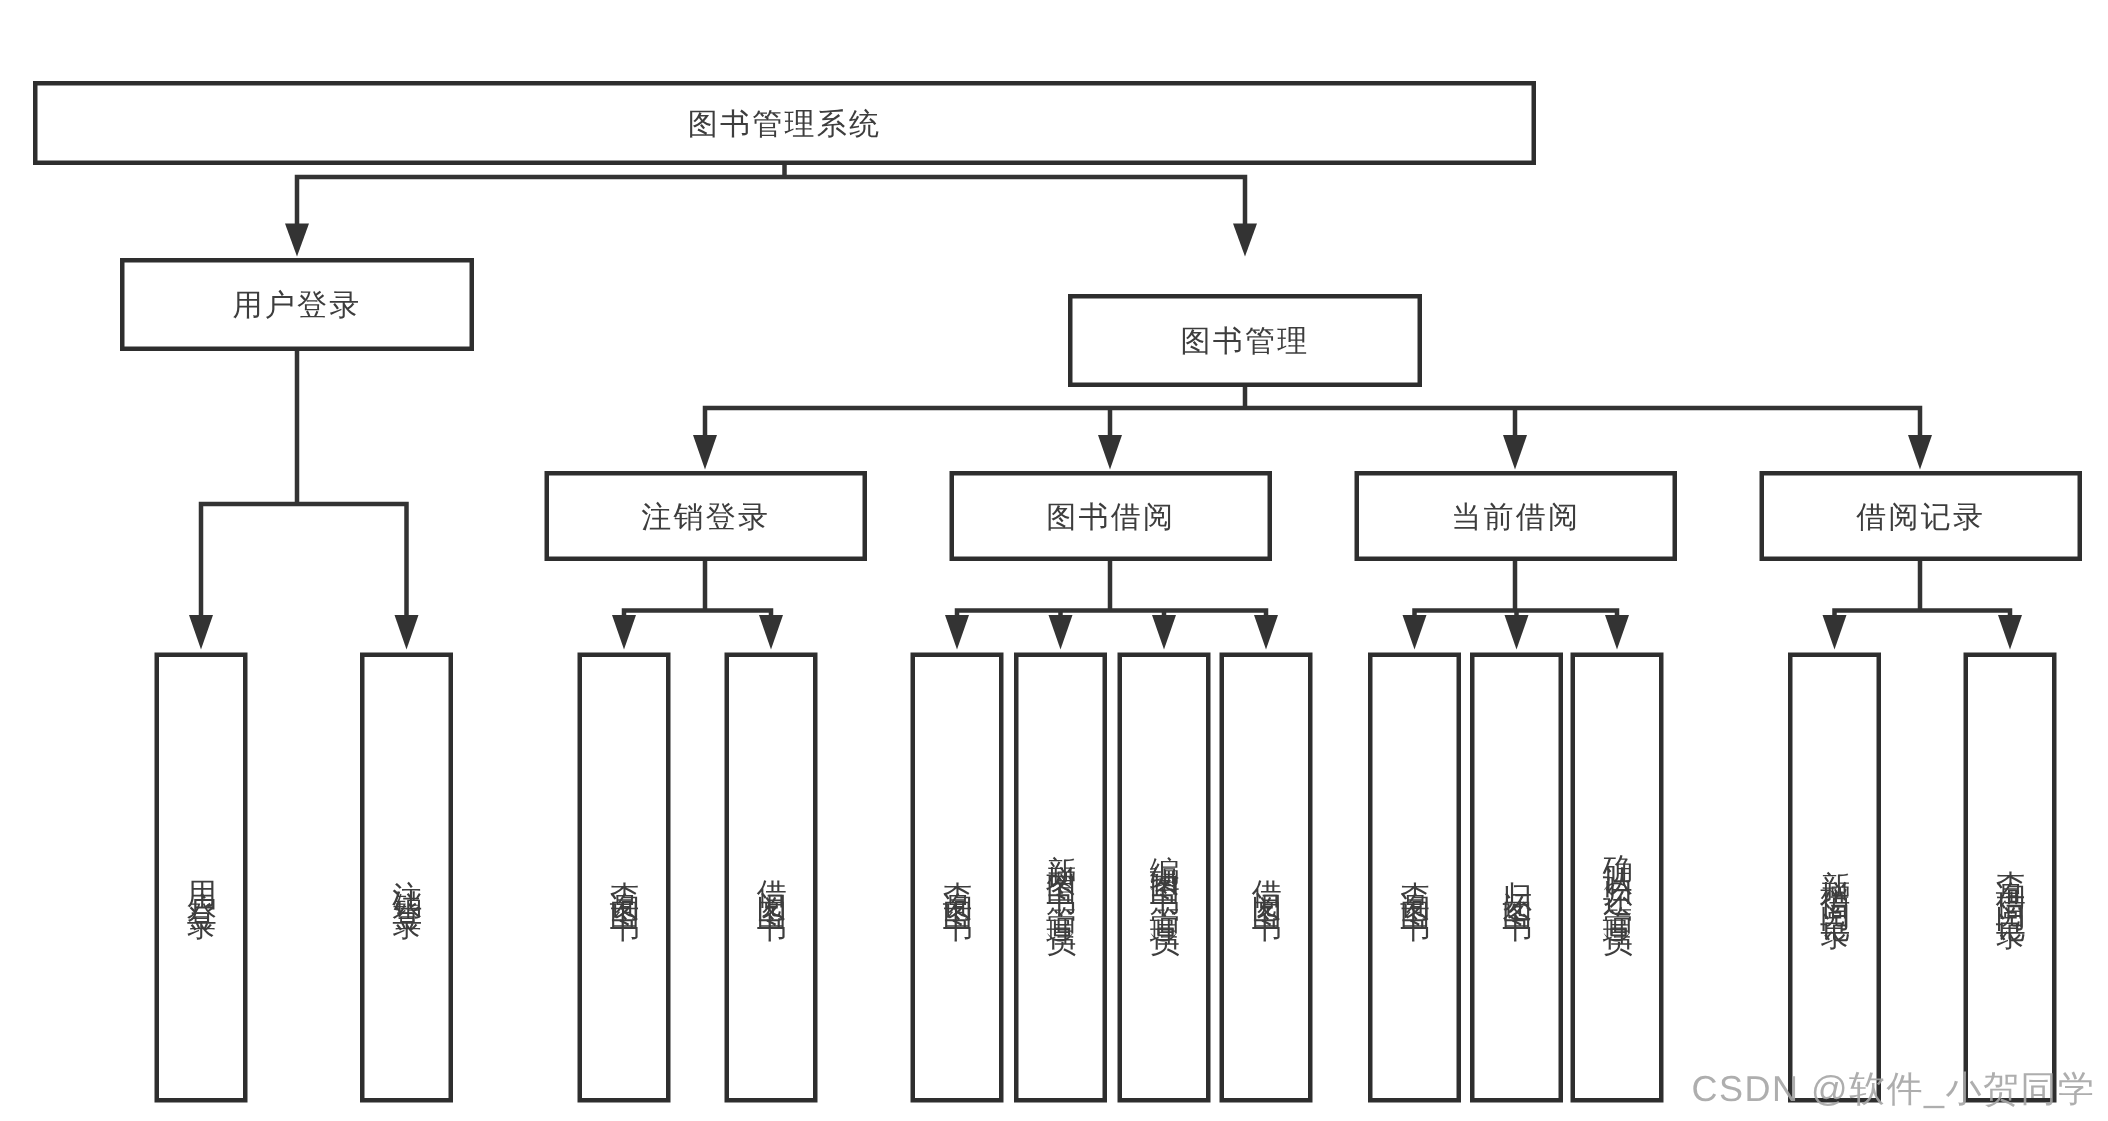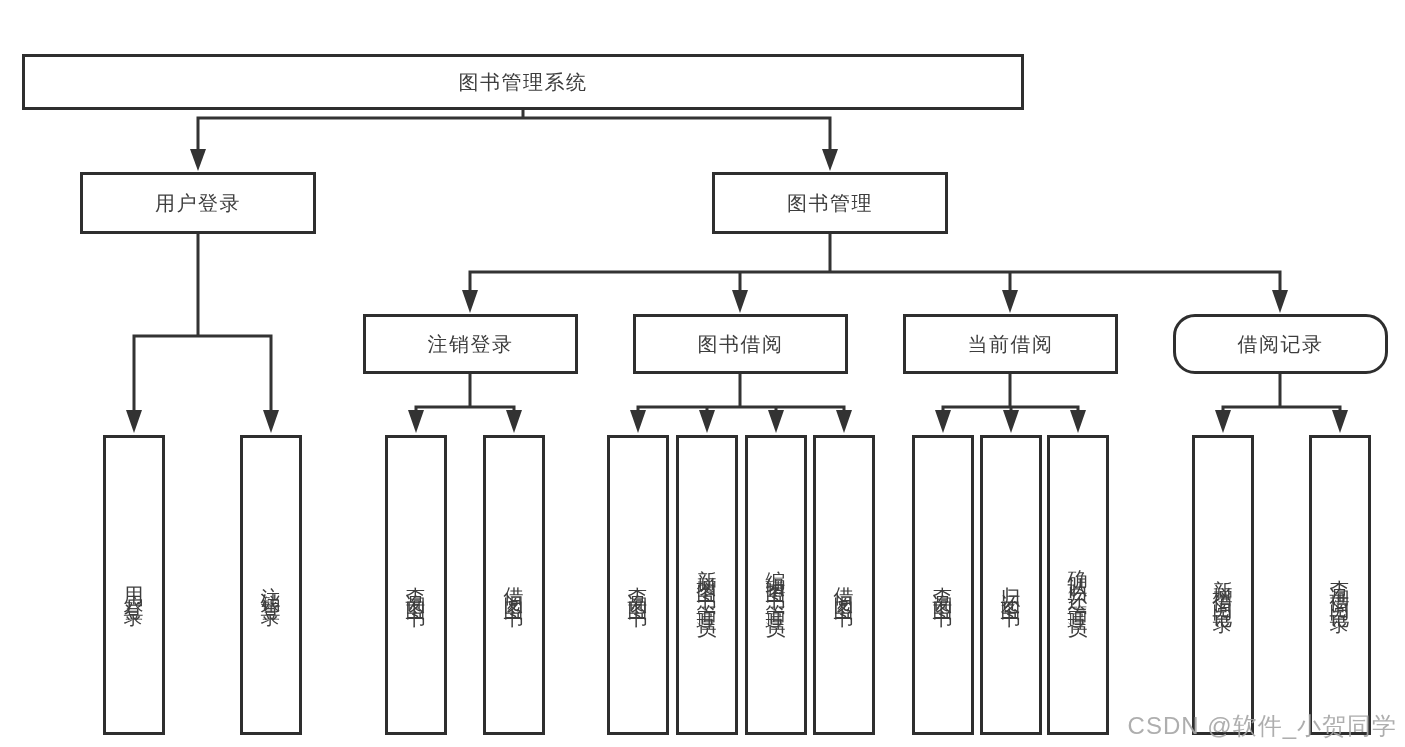--- a/index.html
+++ b/index.html
@@ -19,26 +19,26 @@
     background:#ffffff;
     display:flex;
     align-items:center;
     justify-content:center;
     color:#3d3d3d;
   }
   .h-box { font-size:20px; letter-spacing:1.5px; }
   .root-box   { left:22px;  top:14px;  width:1002px; height:56px;margin-top:40px; }
   .l2-box     { top:172px;  width:236px; height:62px; }
   .l2-user    { left:80px;  }
-  .l2-mgmt    { left:712px; }
+  .l2-mgmt    { left:712px;margin-top:24px; }
   .l3-box     { top:314px;  width:215px; height:60px; }
   .l3-a { left:363px; }
   .l3-b { left:633px; }
   .l3-c { left:903px; }
-  .l3-d { left:1173px;border-radius:22px; }
+  .l3-d { left:1173px; }
   .leaf-box {
     top:435px; width:62px; height:300px;
     writing-mode:vertical-rl;
     text-orientation:mixed;
     font-size:20px;
     letter-spacing:7px;
     line-height:1;
   }
   .lf-1  { left:103px; }
   .lf-2  { left:240px; }

